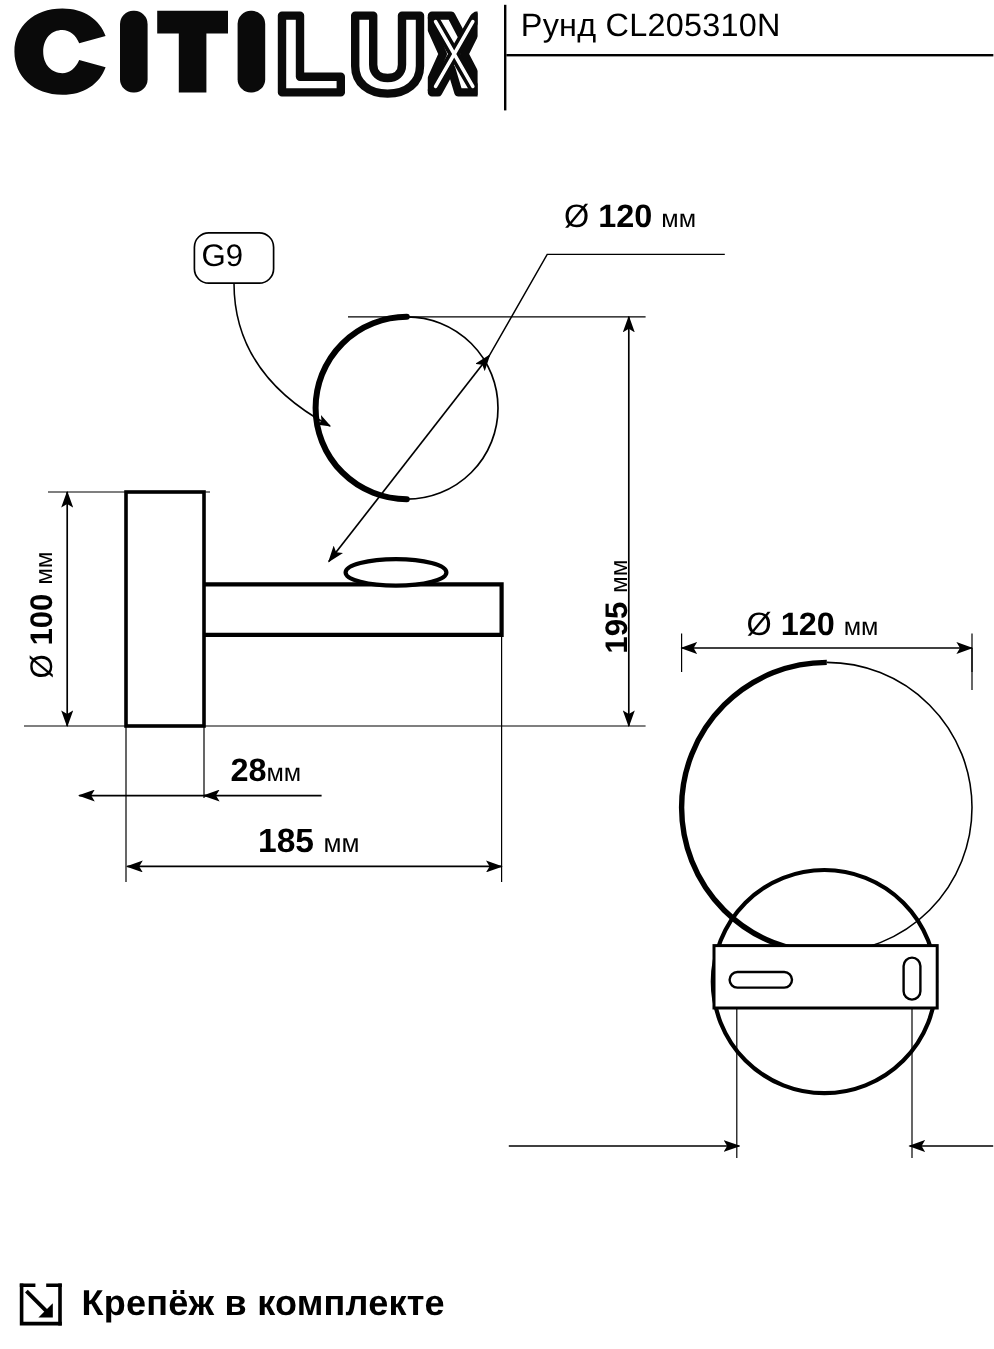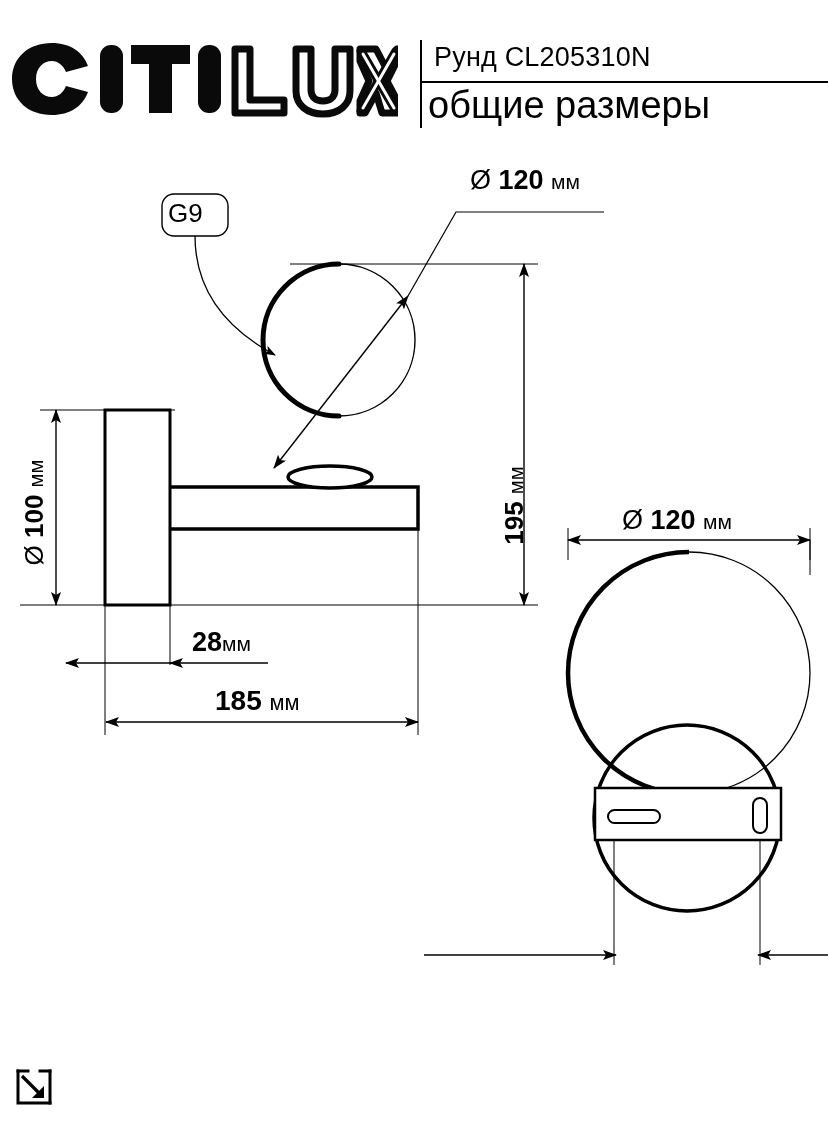--- a/index.html
+++ b/index.html
@@ -15,21 +15,21 @@
     position: relative;
     width: 828px;
     height: 1124px;
     background: #ffffff;
   }
 
   
   #header {
     position: absolute;
     left: 0; top: 0;
-    width: 731px; height: 100px; margin-top: 36px;
+    width: 731px; height: 100px;
   }
   #logo-wrap {
     position: absolute;
     left: 8px; top: 4px;
     width: 390px; height: 78px;
   }
   #header-divider {
     position: absolute;
     left: 420px; top: 4px;
     width: 2px; height: 88px;
@@ -152,21 +152,20 @@
           <line x1="355" y1="14" x2="386" y2="68"></line>
           <line x1="386" y1="14" x2="355" y2="68"></line>
         </g>
       </svg>
     </div>
 
     <div id="header-divider"></div>
     <div id="header-rule"></div>
 
     <div id="model-line">Рунд CL205310N</div>
-    <div id="subtitle-line">общие размеры</div>
   </div>
 
   <svg id="drawing" viewBox="0 0 828 1124" xmlns="http://www.w3.org/2000/svg">
 
     <defs>
       <marker id="arrEnd" markerWidth="14" markerHeight="10" refX="13" refY="5" orient="auto" markerUnits="userSpaceOnUse">
         <path d="M0,0 L14,5 L0,10 L3,5 Z" fill="#000"></path>
       </marker>
       <marker id="arrStart" markerWidth="14" markerHeight="10" refX="1" refY="5" orient="auto" markerUnits="userSpaceOnUse">
         <path d="M14,0 L0,5 L14,10 L11,5 Z" fill="#000"></path>
@@ -304,15 +303,16 @@
 
   <div id="footer">
     <svg width="38" height="38" viewBox="0 0 38 38" xmlns="http://www.w3.org/2000/svg">
       <path d="M4 3 L4 35 L36 35" fill="none" stroke="#000" stroke-width="3" stroke-linecap="square"></path>
       <path d="M36 3 L36 35" fill="none" stroke="#000" stroke-width="3" stroke-linecap="square"></path>
       <path d="M4 3 L14 3" fill="none" stroke="#000" stroke-width="3" stroke-linecap="square"></path>
       <path d="M26 3 L36 3" fill="none" stroke="#000" stroke-width="3" stroke-linecap="square"></path>
       <line x1="8" y1="8" x2="28" y2="28" stroke="#000" stroke-width="3.2"></line>
       <path d="M30 30 L18 30 L30 18 Z" fill="#000"></path>
     </svg>
+    <div id="footer-text">Крепёж в комплекте</div>
   </div>
 
 </div>
 
 </body></html>

